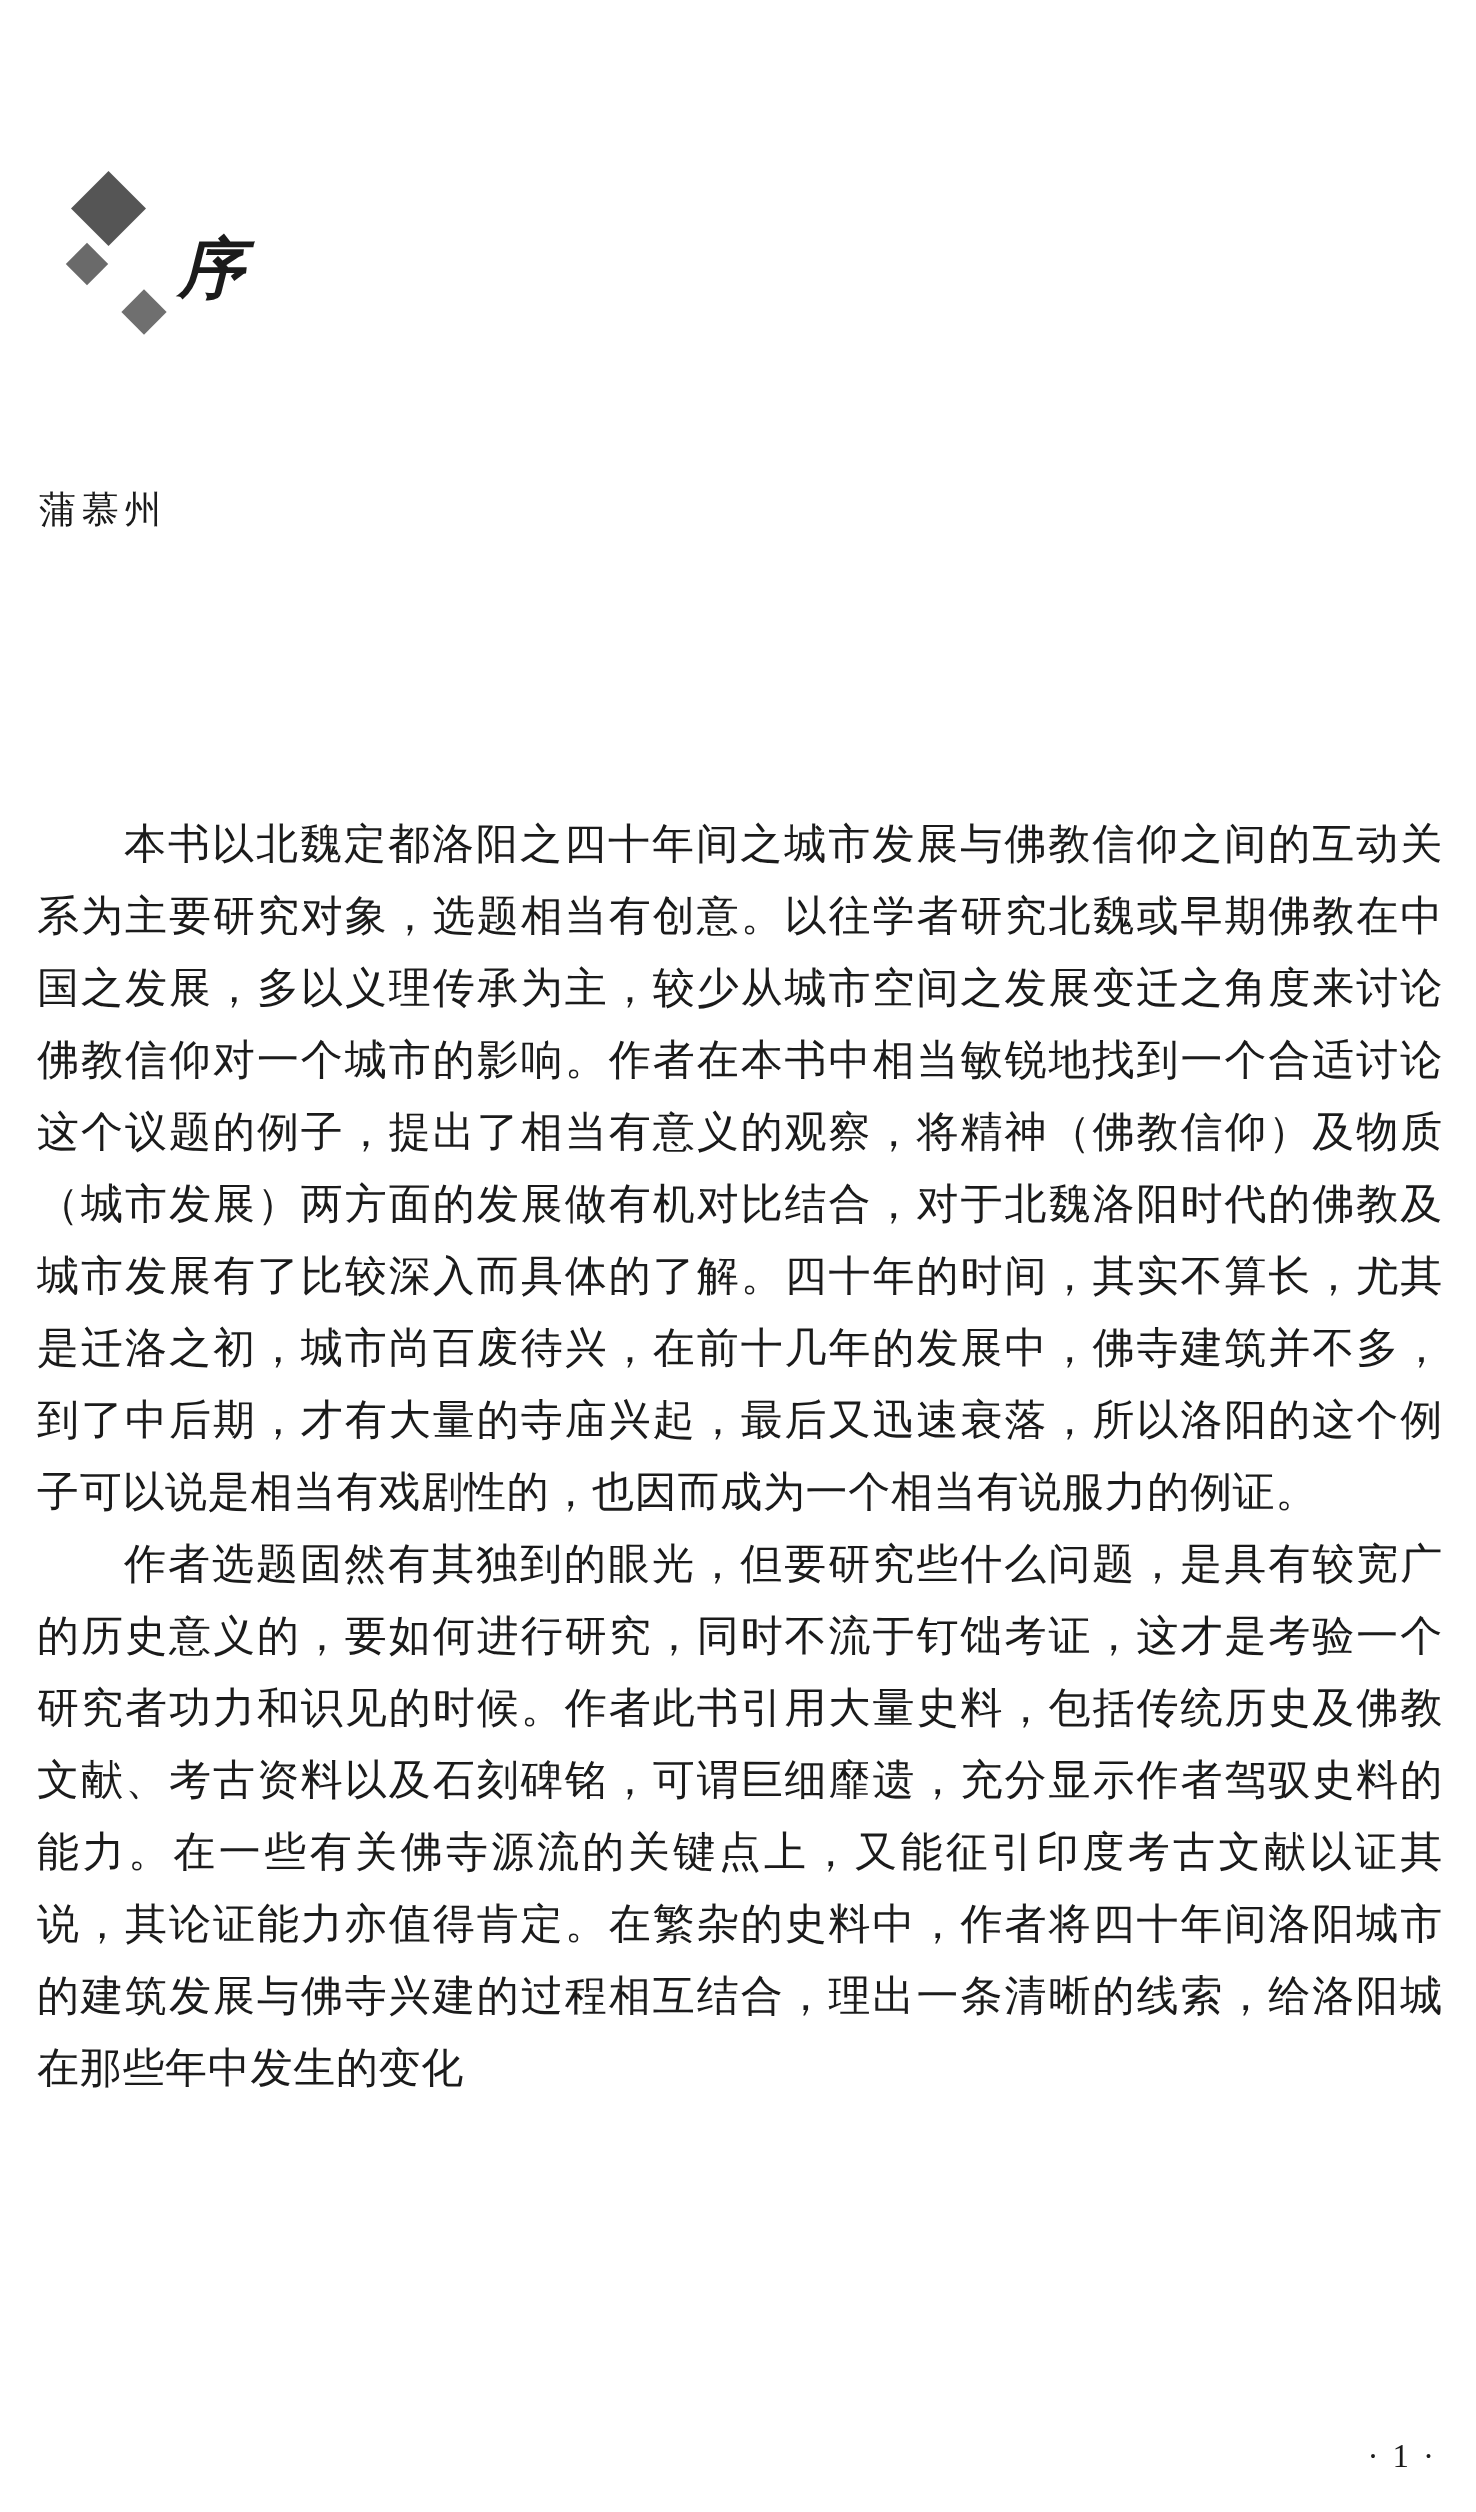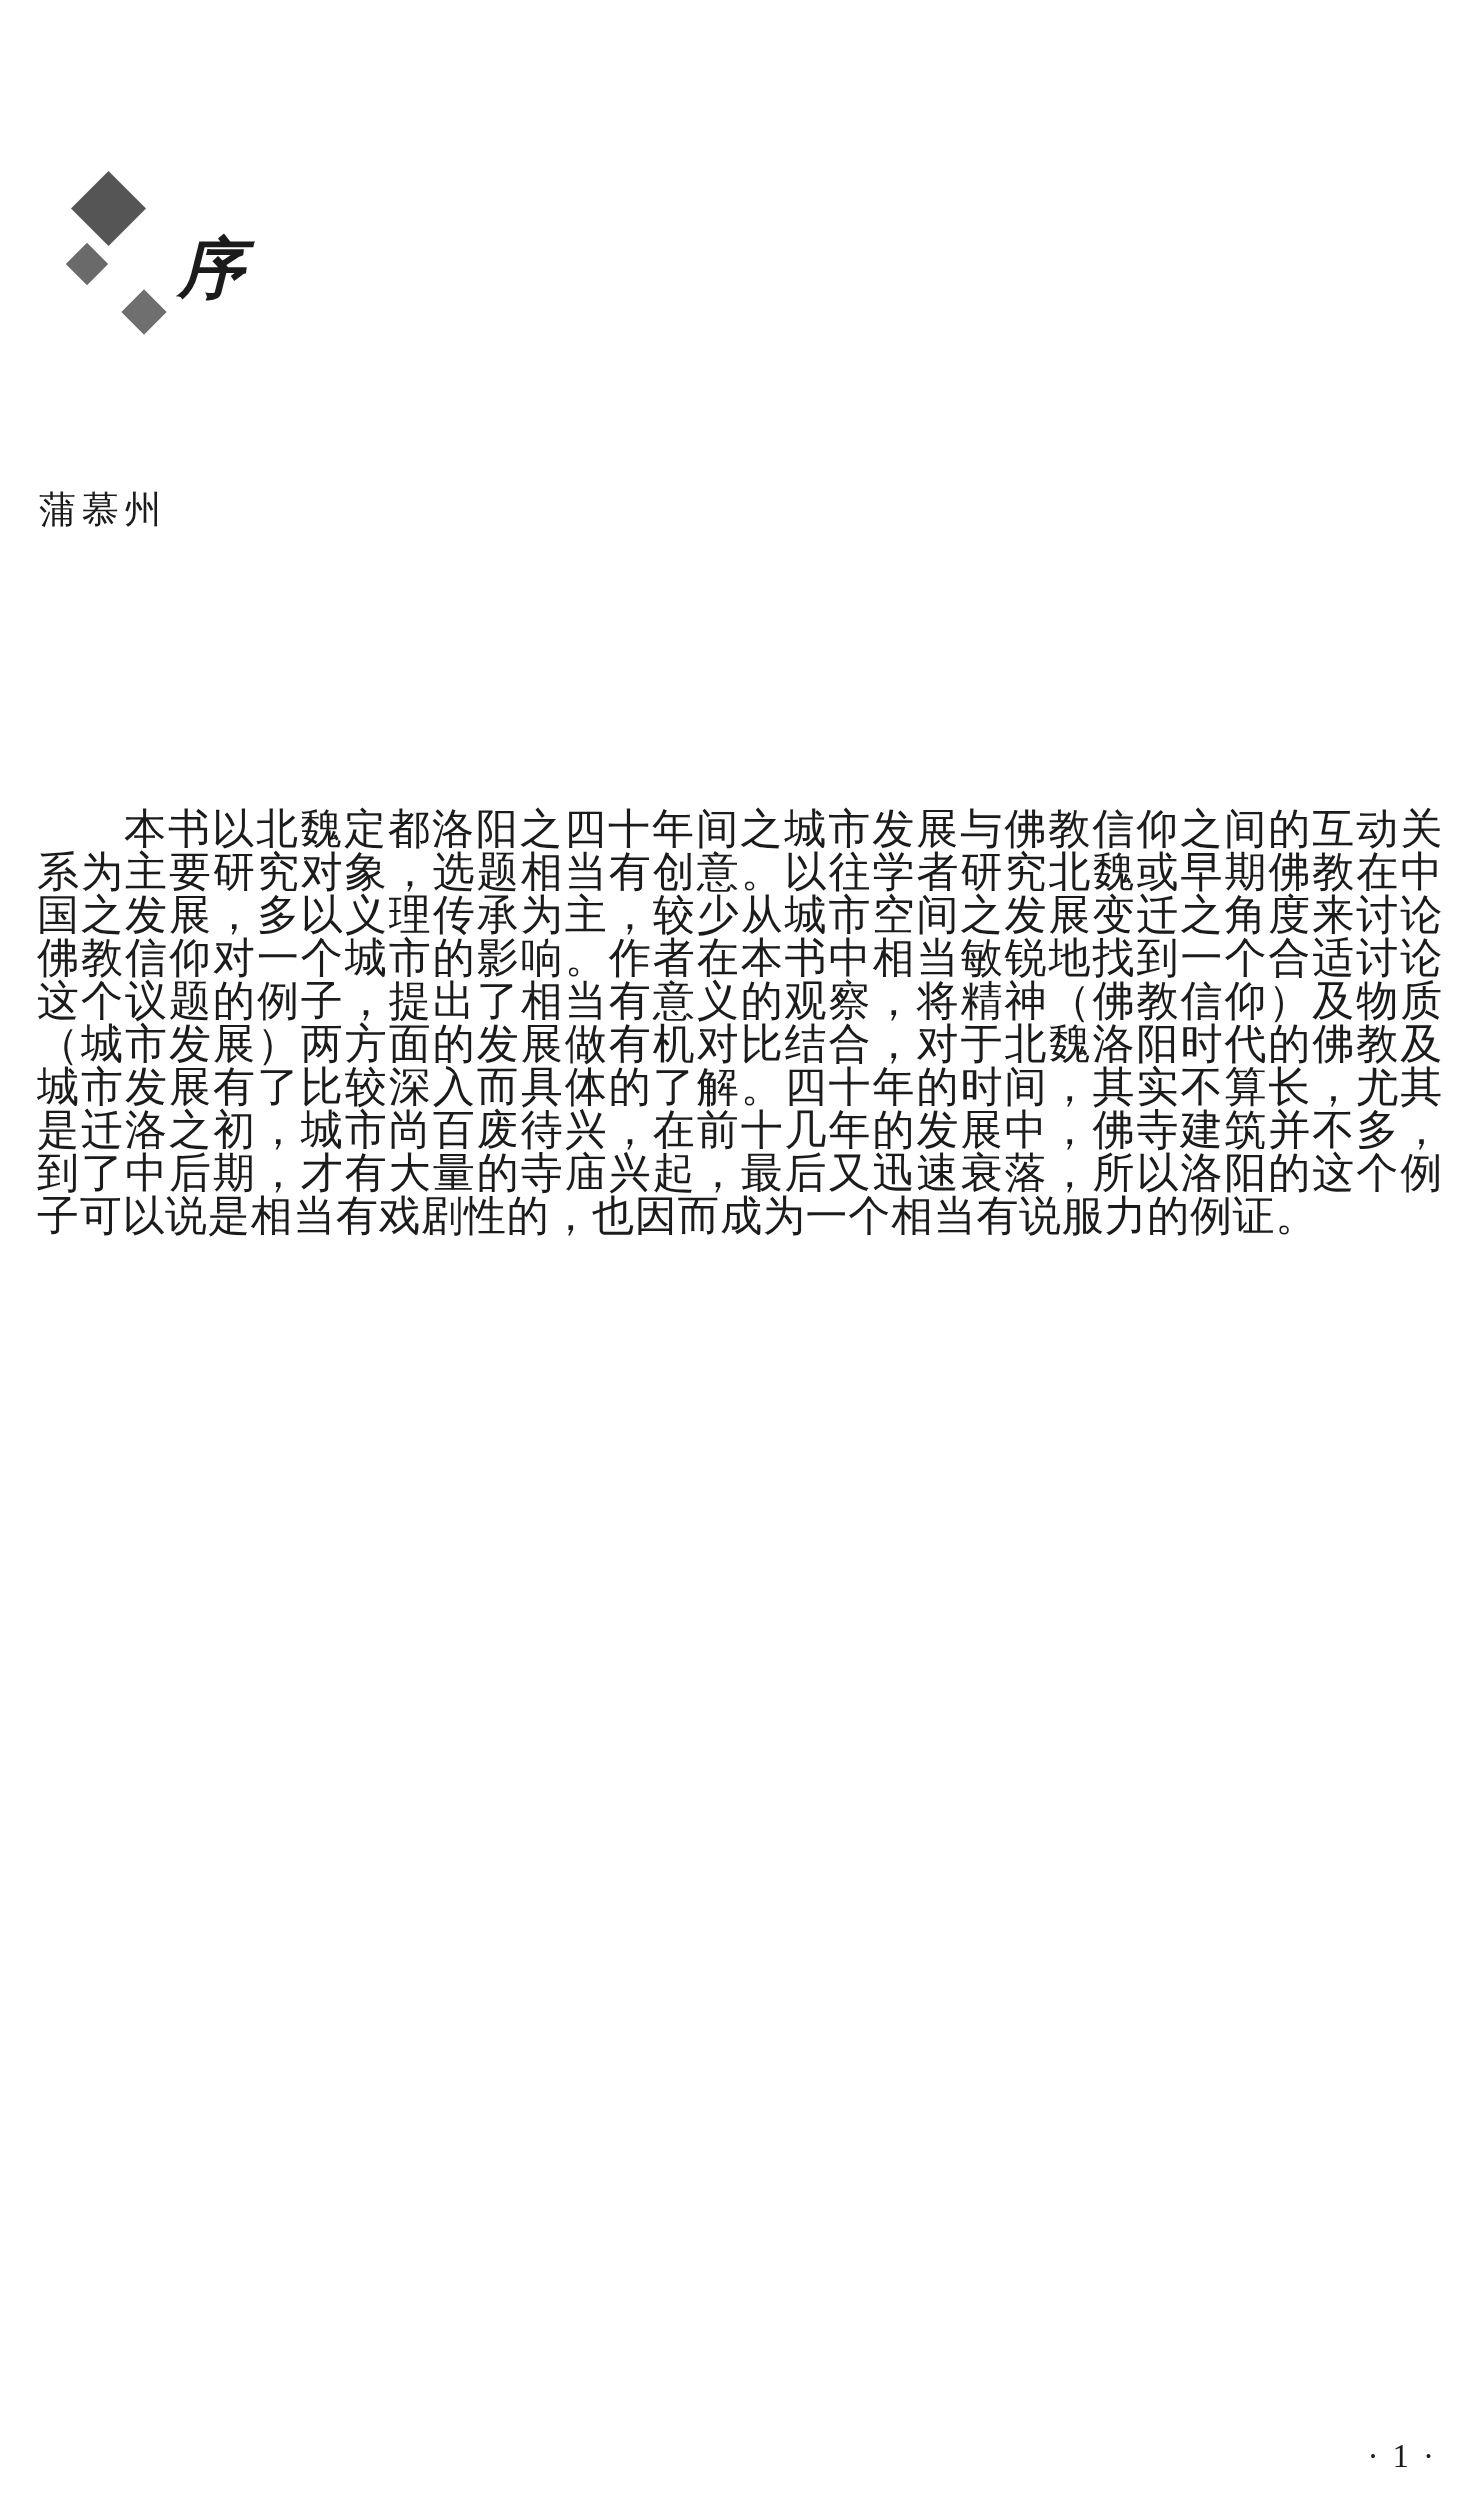--- a/index.html
+++ b/index.html
@@ -77,21 +77,21 @@
   
   .body-text {
     position: absolute;
     left: 37px;
     top: 808px;
     width: 1406px;
   }
   .body-text p {
     margin: 0;
     font-size: 42px;
-    line-height: 43px;
+    line-height: 72px;
     text-align: justify;
     text-justify: inter-ideograph;
     text-indent: 87px;
     letter-spacing: 0.7px;
     color: #1b1b1b;
   }
 
   
   .footer {
     position: absolute;
@@ -111,18 +111,19 @@
     <span class="diamond big"></span>
     <span class="diamond mid"></span>
     <span class="diamond small"></span>
     <div class="heading-title">序</div>
   </div>
 
   <div class="author">蒲慕州</div>
 
   <div class="body-text">
     <p>本书以北魏定都洛阳之四十年间之城市发展与佛教信仰之间的互动关系为主要研究对象，选题相当有创意。以往学者研究北魏或早期佛教在中国之发展，多以义理传承为主，较少从城市空间之发展变迁之角度来讨论佛教信仰对一个城市的影响。作者在本书中相当敏锐地找到一个合适讨论这个议题的例子，提出了相当有意义的观察，将精神（佛教信仰）及物质（城市发展）两方面的发展做有机对比结合，对于北魏洛阳时代的佛教及城市发展有了比较深入而具体的了解。四十年的时间，其实不算长，尤其是迁洛之初，城市尚百废待兴，在前十几年的发展中，佛寺建筑并不多，到了中后期，才有大量的寺庙兴起，最后又迅速衰落，所以洛阳的这个例子可以说是相当有戏剧性的，也因而成为一个相当有说服力的例证。</p>
+    <p>作者选题固然有其独到的眼光，但要研究些什么问题，是具有较宽广的历史意义的，要如何进行研究，同时不流于钉饳考证，这才是考验一个研究者功力和识见的时候。作者此书引用大量史料，包括传统历史及佛教文献、考古资料以及石刻碑铭，可谓巨细靡遗，充分显示作者驾驭史料的能力。在一些有关佛寺源流的关键点上，又能征引印度考古文献以证其说，其论证能力亦值得肯定。在繁杂的史料中，作者将四十年间洛阳城市的建筑发展与佛寺兴建的过程相互结合，理出一条清晰的线索，给洛阳城在那些年中发生的变化</p>
   </div>
 
   <div class="footer">· 1 ·</div>
 
 </div>
 
 
 </body></html>

